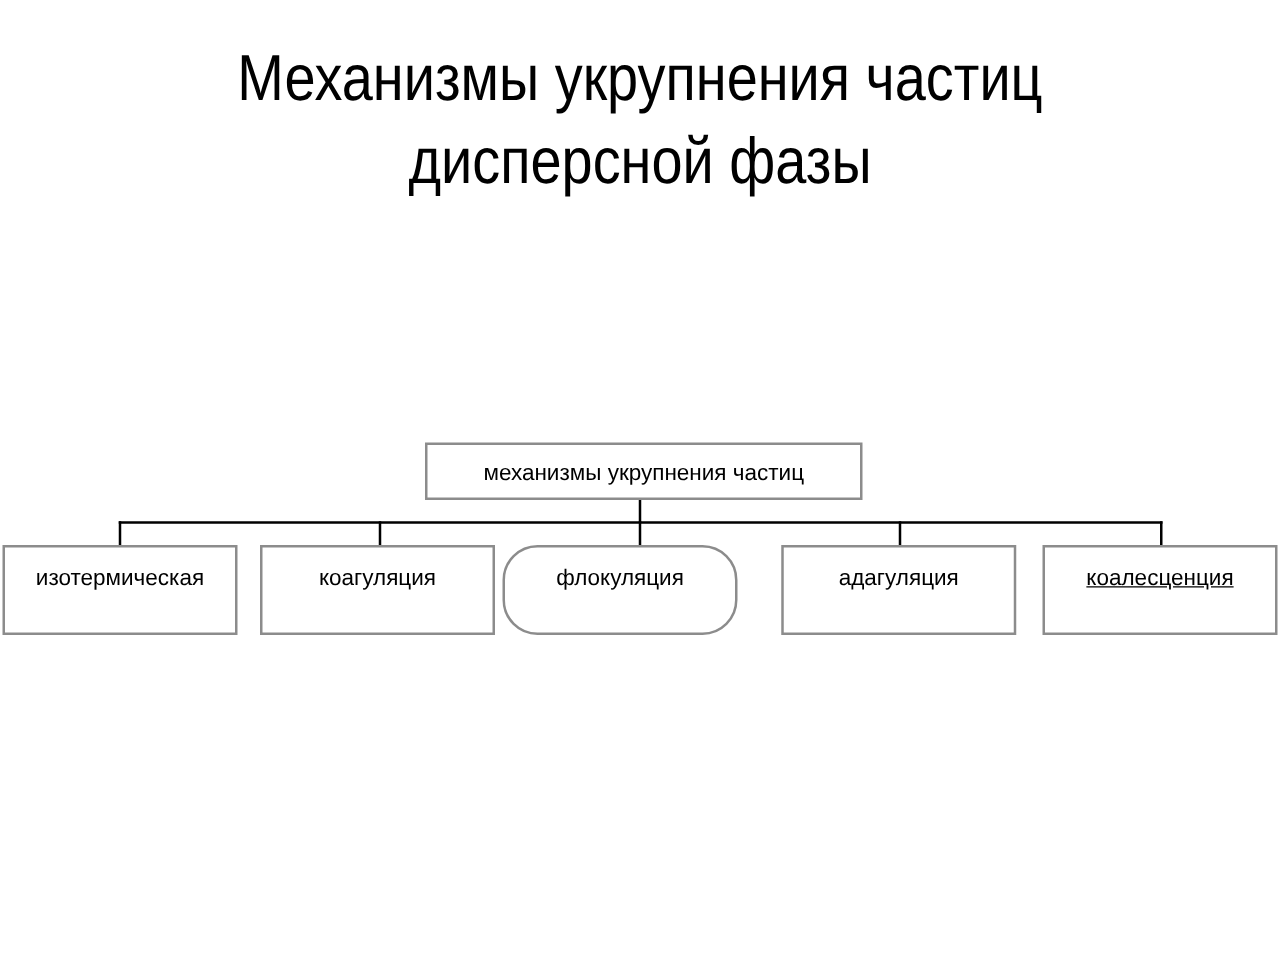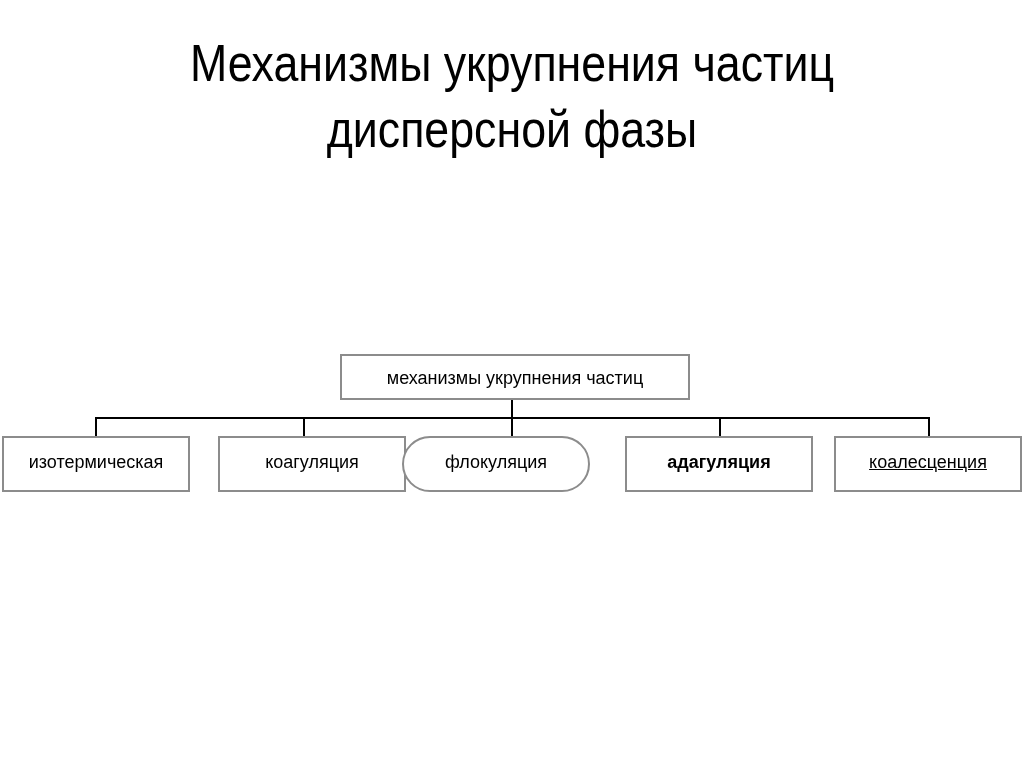--- a/index.html
+++ b/index.html
@@ -42,21 +42,21 @@
       left: 340px;
       top: 354px;
       width: 350px;
       height: 46px;
       padding-top: 10px;
       font-size: 18px;
     }
     .child-node {
       top: 436px;
       width: 188px;
-      height: 56px;
+      height: 72px;
       padding-top: 12px;
     }
     .line {
       position: absolute;
       background: #000000;
     }
   </style>
 </head>
 <body>
 
@@ -77,27 +77,27 @@
     <div class="line" style="left:95px; top:417px; width:835px; height:2px;"></div>
     <div class="line" style="left:95px; top:417px; width:2px; height:20px;"></div>
     <div class="line" style="left:303px; top:417px; width:2px; height:20px;"></div>
     <div class="line" style="left:511px; top:417px; width:2px; height:20px;"></div>
     <div class="line" style="left:719px; top:417px; width:2px; height:20px;"></div>
     <div class="line" style="left:928px; top:417px; width:2px; height:20px;"></div>
 
     <div class="node child-node" style="left:2px;">
       <div>изотермическая</div>
     </div>
-    <div class="node child-node" style="left:218px;">
+    <div class="node child-node" style="left:208px;">
       <div>коагуляция</div>
     </div>
     <div class="node child-node" style="left:402px;border-radius:28px;">
       <div>флокуляция</div>
     </div>
-    <div class="node child-node" style="left:625px;font-weight:bold;">
+    <div class="node child-node" style="left:625px;">
       <div>адагуляция</div>
     </div>
     <div class="node child-node" style="left:834px;text-decoration:underline;">
       <div>коалесценция</div>
     </div>
 
   </div>
 </div>
 
 </body></html>

